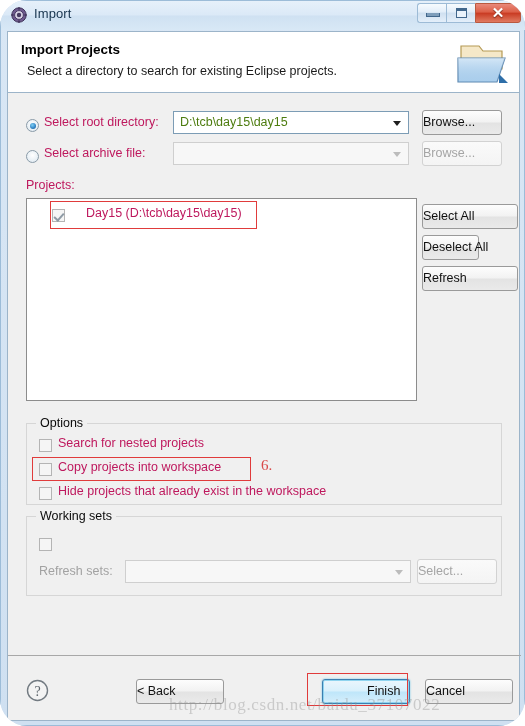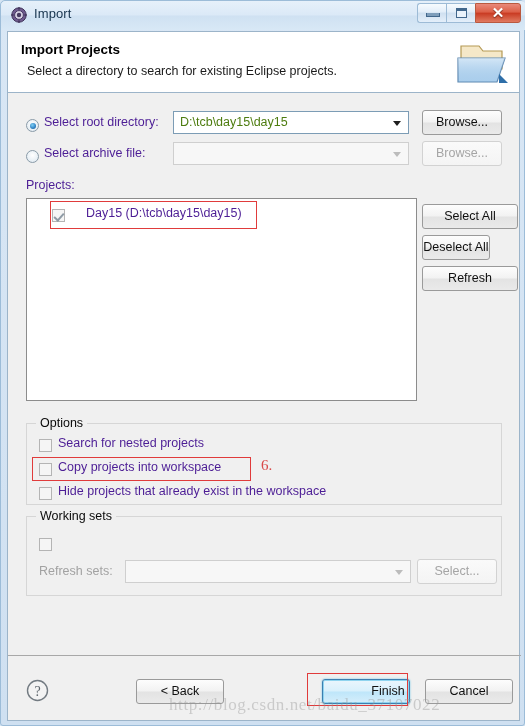--- a/index.html
+++ b/index.html
@@ -11,20 +11,21 @@
     font-family: "Liberation Sans", sans-serif;
     -webkit-font-smoothing: antialiased;
   }
 
   #screen {
     position: relative;
     width: 525px;
     height: 726px;
     overflow: hidden;
     background: #d5e4f3;
+    border-radius: 27px;
   }
 
   
   .window {
     position: absolute;
     left: 0; top: 0;
     width: 525px;
     height: 726px;
     box-sizing: border-box;
     border: 1px solid #9cbcd8;
@@ -167,21 +168,21 @@
     left: 0; top: 0;
     width: 513px;
     height: 1px;
     background: #a8a8a8;
   }
 
   
   .lbl {
     position: absolute;
     font-size: 12.5px;
-    color: #4c1d95;
+    color: #be185d;
     white-space: nowrap;
   }
   .lbl.dim { color: #a2a2a2; }
 
   .radio {
     position: absolute;
     width: 13px; height: 13px;
     border-radius: 50%;
     box-sizing: border-box;
     border: 1px solid #8a9ba8;
@@ -244,21 +245,20 @@
 
   .btn {
     position: absolute;
     box-sizing: border-box;
     height: 25px;
     border: 1px solid #9a9a9a;
     border-radius: 3px;
     background: linear-gradient(to bottom, #fdfdfd 0%, #f2f2f2 48%, #e3e3e3 52%, #eaeaea 100%);
     font-size: 12.5px;
     color: #101010;
-    text-align: center;
     line-height: 23px;
     white-space: nowrap;
   }
   .btn.dis {
     color: #a5a5a5;
     border-color: #d2d2d2;
     background: linear-gradient(to bottom, #fafafa 0%, #f4f4f4 100%);
   }
   .btn.default {
     border: 1px solid #3c7fb1;
@@ -395,21 +395,21 @@
       <div class="listbox" style="left:18px; top:105px; width:391px; height:203px;">
         <div style="position:absolute; left:25px; top:8px;">
           <div class="cbox on" style="left:0; top:2px;"></div>
           <div class="lbl" style="left:34px; top:-1px;">Day15 (D:\tcb\day15\day15)</div>
         </div>
       </div>
 
       <div class="annot-box" style="left:42px; top:108px; width:207px; height:28px;"></div>
 
       <div class="btn" style="left:414px; top:111px; width:96px;">Select All</div>
-      <div class="btn" style="left:414px; top:142px; width:68px;">Deselect All</div>
+      <div class="btn" style="left:414px; top:142px; width:57px;">Deselect All</div>
       <div class="btn" style="left:414px; top:173px; width:96px;">Refresh</div>
 
       <div class="group" style="left:18px; top:330px; width:476px; height:82px;"></div>
       <div class="group-title" style="left:28px; top:323px;">Options</div>
 
       <div class="cbox" style="left:31px; top:346px;"></div>
       <div class="lbl" style="left:50px; top:343px;">Search for nested projects</div>
 
       <div class="cbox" style="left:31px; top:370px;"></div>
       <div class="lbl" style="left:50px; top:367px;">Copy projects into workspace</div>

